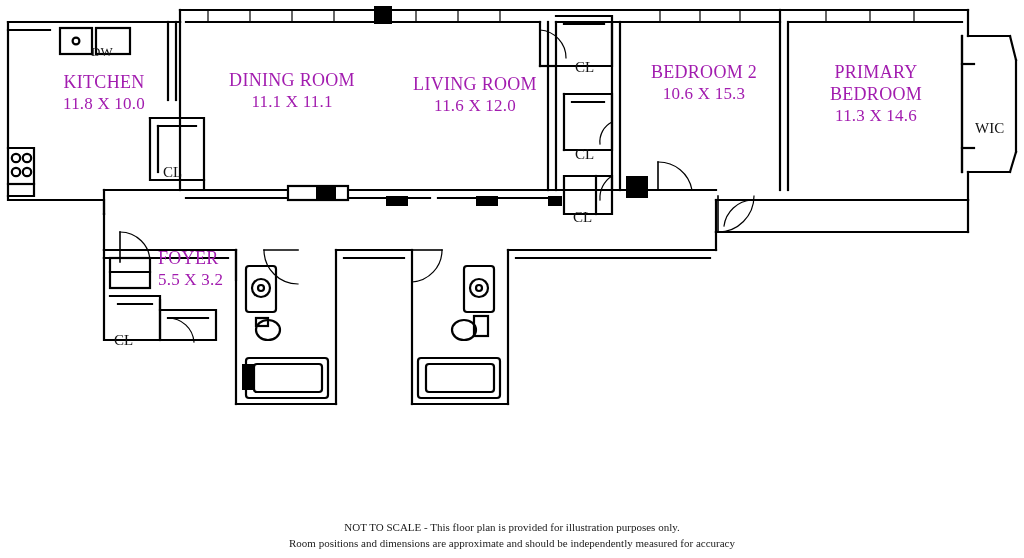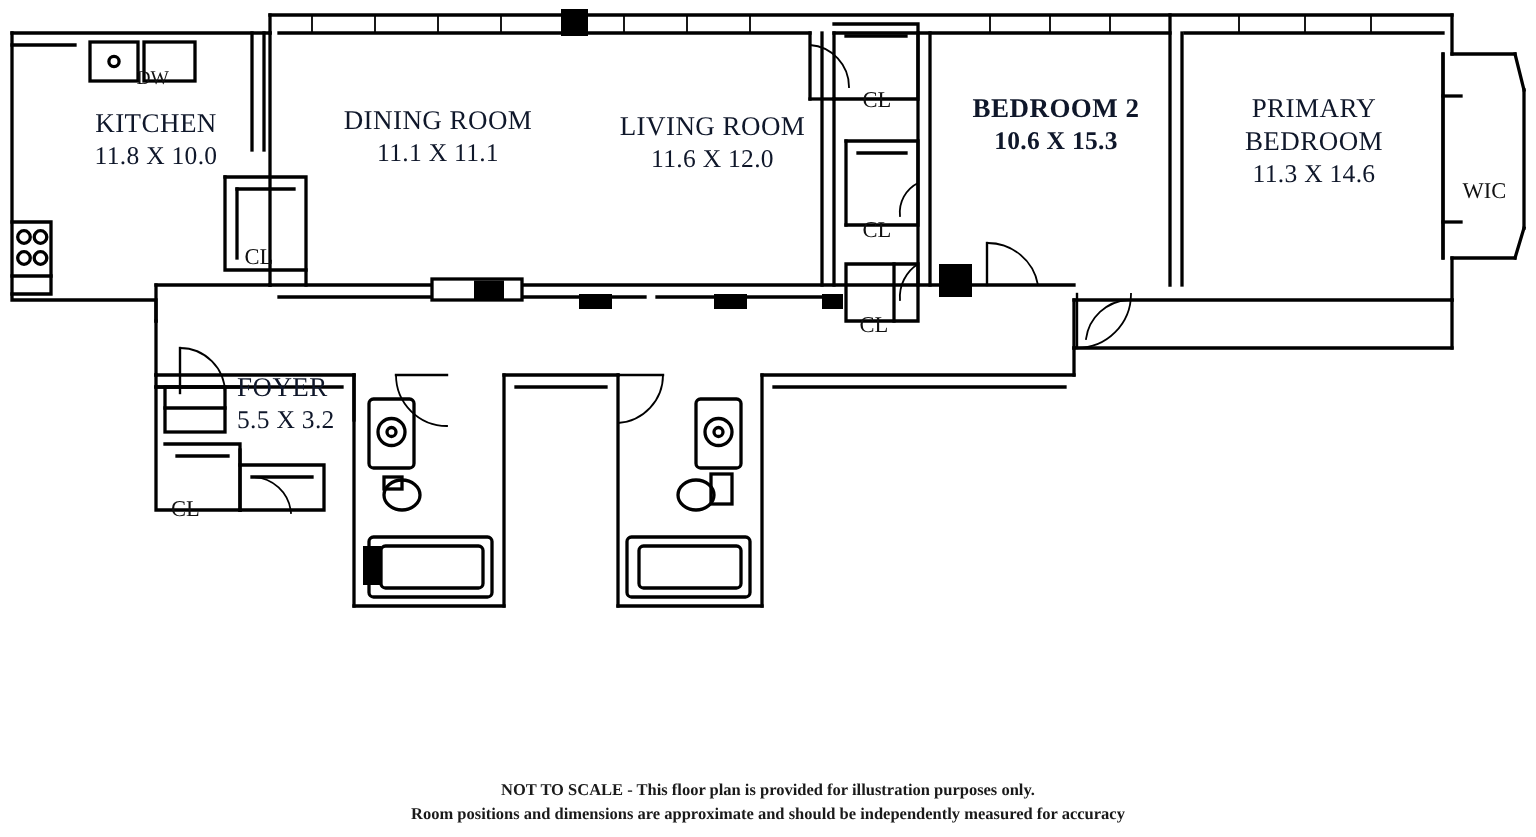--- a/index.html
+++ b/index.html
@@ -20,21 +20,21 @@
     position: absolute;
     left: 0;
     top: 0;
     width: 1024px;
     height: 558px;
   }
   .room-label {
     position: absolute;
     text-align: center;
     font-family: "Liberation Serif", serif;
-    color: #0f172a;
+    color: #a21caf;
     line-height: 1.22;
     white-space: nowrap;
     pointer-events: none;
   }
   .room-name {
     font-size: 18px;
     letter-spacing: 0.3px;
   }
   .room-dims {
     font-size: 17px;
@@ -59,21 +59,21 @@
     position: absolute;
     left: 0;
     right: 0;
     bottom: 6px;
     text-align: center;
     font-family: "Liberation Serif", serif;
     font-size: 11px;
     color: #1a1a1a;
     line-height: 1.45;
   }
-  #disclaimer div { display: block; font-weight: bold; }
+  #disclaimer div { display: block; }
 </style>
 </head>
 <body>
 
 <div id="page">
 
   <svg id="floorplan-svg" viewBox="0 0 1024 558">
     <g fill="none" stroke="#000000" stroke-width="2.2" stroke-linecap="square">
 
       <path d="M8 22 L8 200 L104 200 L104 214"></path>
@@ -248,21 +248,21 @@
   <div class="room-label" style="left:200px; top:70px; width:184px;">
     <div class="room-name">DINING ROOM</div>
     <div class="room-dims">11.1 X 11.1</div>
   </div>
 
   <div class="room-label" style="left:384px; top:74px; width:182px;">
     <div class="room-name">LIVING ROOM</div>
     <div class="room-dims">11.6 X 12.0</div>
   </div>
 
-  <div class="room-label" style="left:620px; top:62px; width:168px;font-weight:bold;">
+  <div class="room-label" style="left:620px; top:62px; width:168px;">
     <div class="room-name">BEDROOM 2</div>
     <div class="room-dims">10.6 X 15.3</div>
   </div>
 
   <div class="room-label" style="left:792px; top:62px; width:168px;">
     <div class="room-name">PRIMARY</div>
     <div class="room-name">BEDROOM</div>
     <div class="room-dims">11.3 X 14.6</div>
   </div>
 

